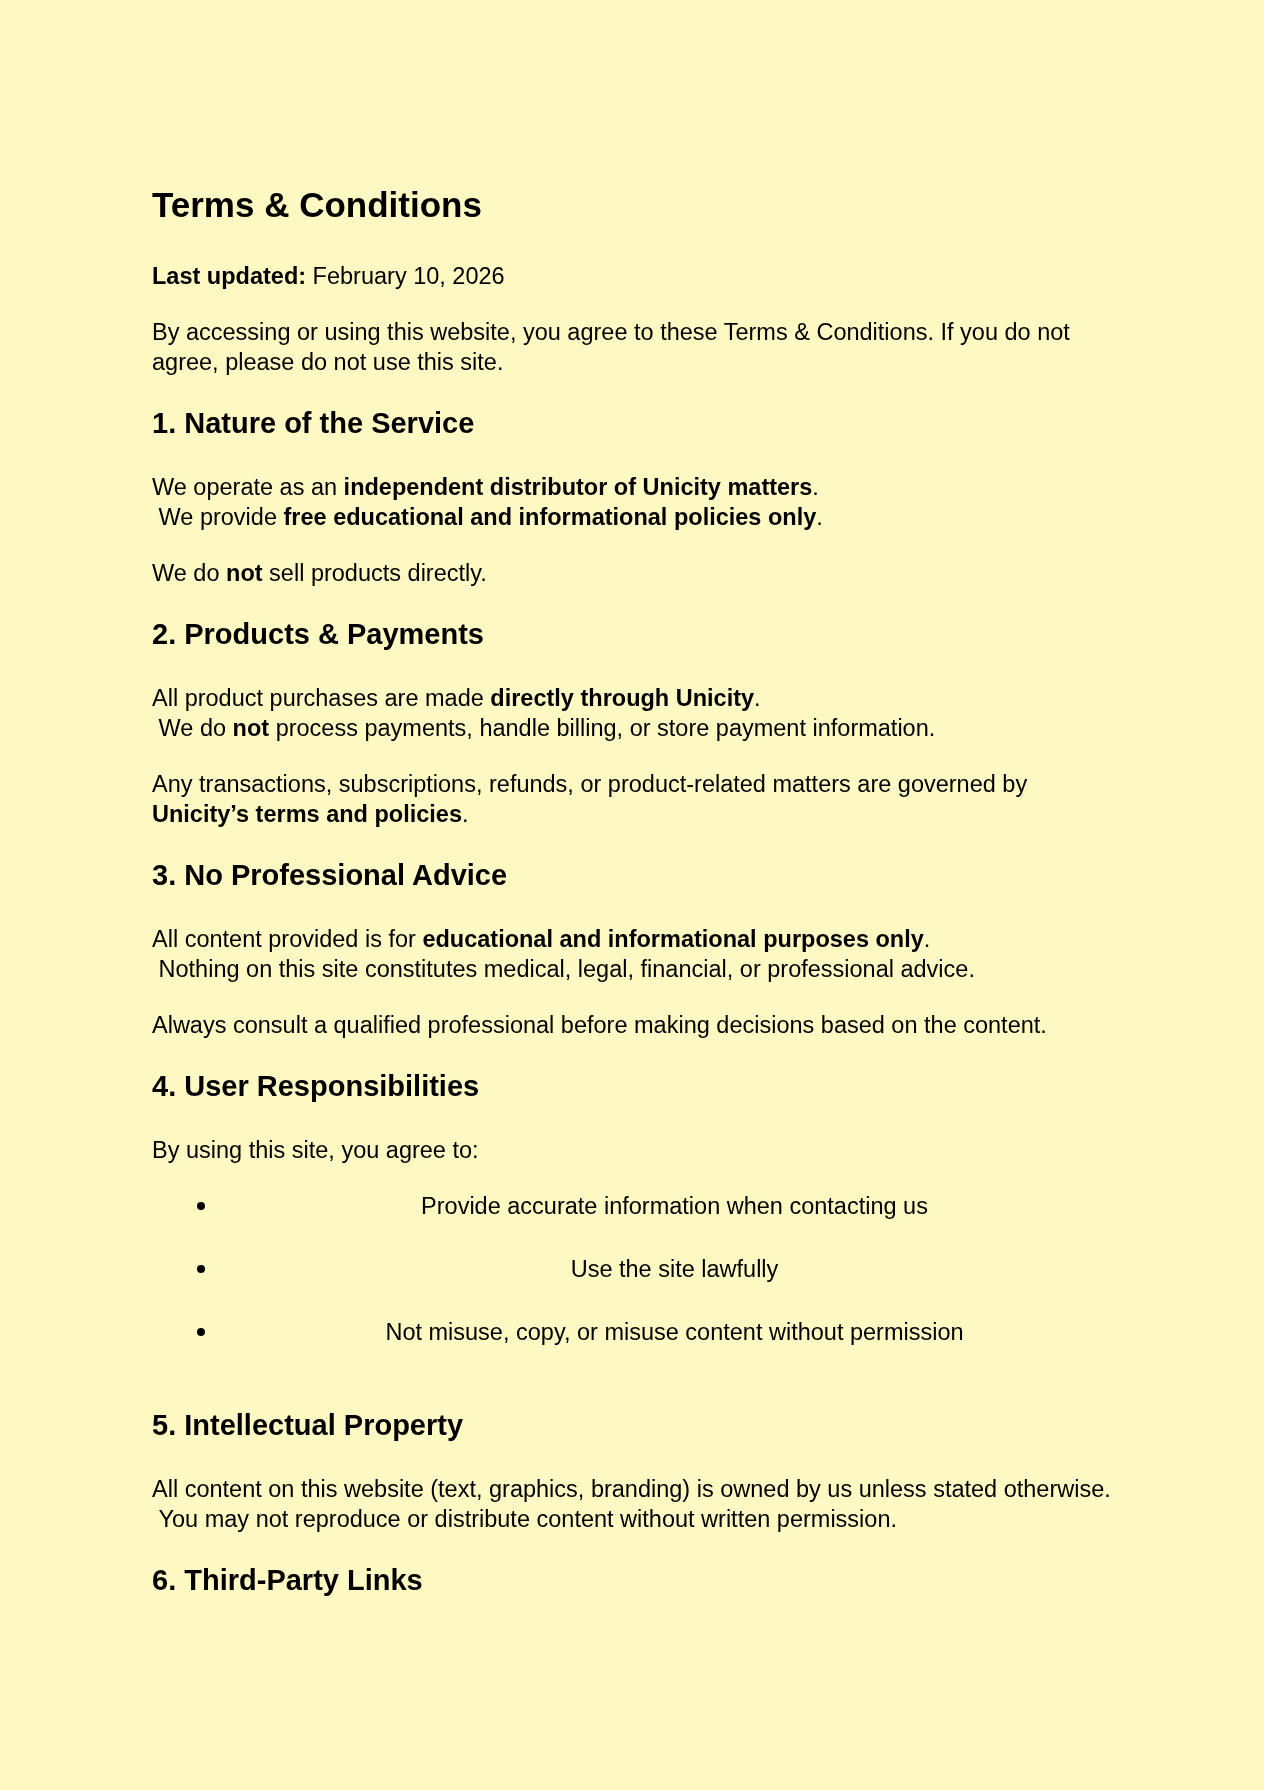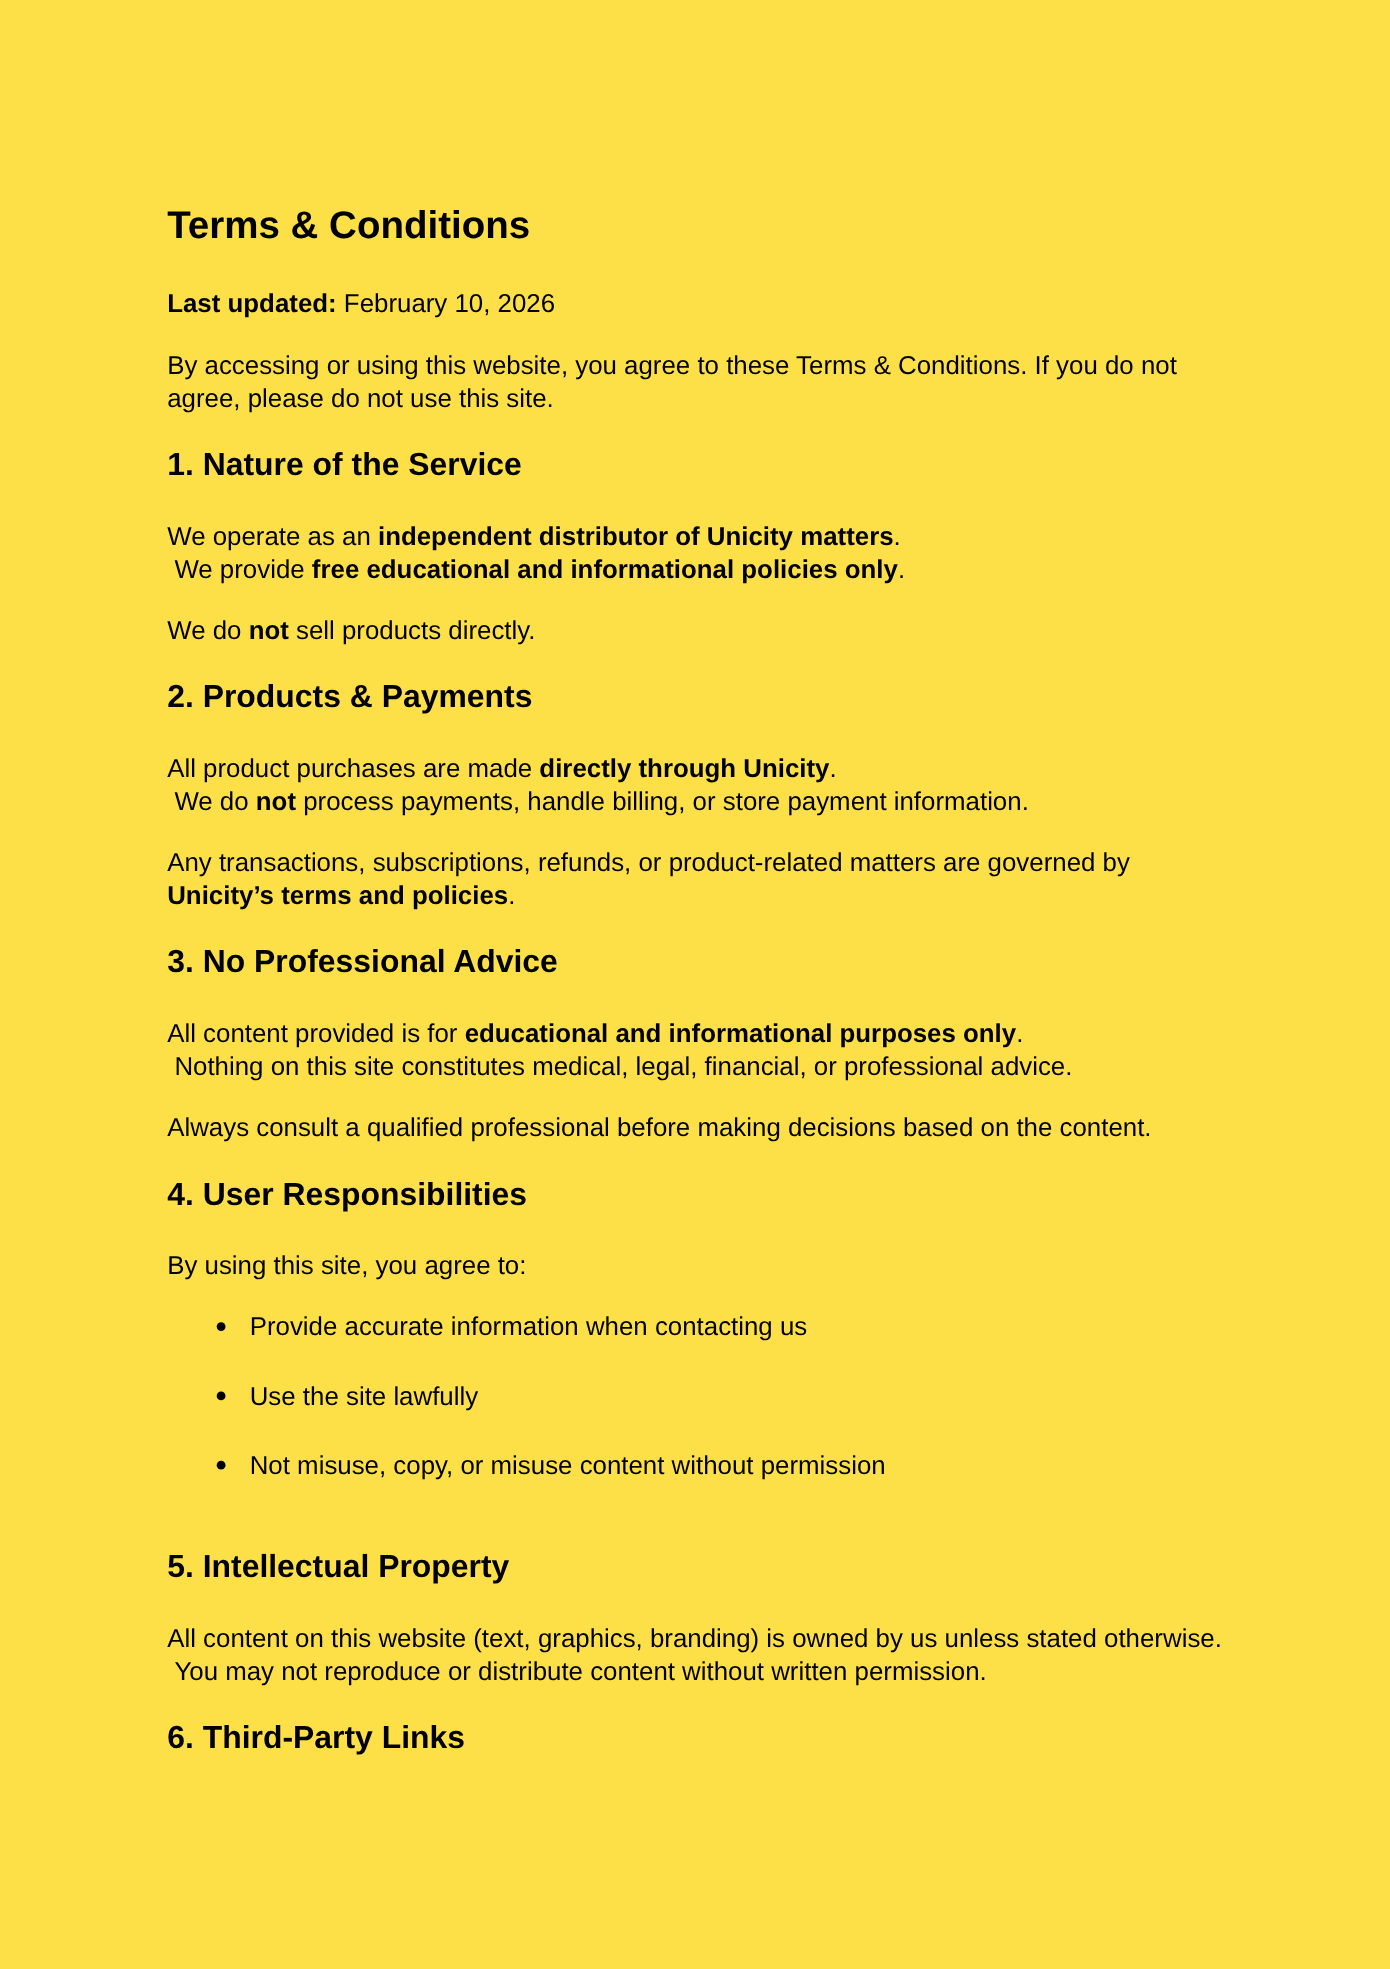--- a/index.html
+++ b/index.html
@@ -6,21 +6,21 @@
   body {
     background: #ffffff;
     color: #000000;
     font-family: "Liberation Sans", "DejaVu Sans", sans-serif;
     -webkit-font-smoothing: antialiased;
   }
   .page {
     width: 1264px;
     min-height: 1790px;
     margin: 0 auto;
-    background: #fde047;
+    background: #fef9c3;
     box-sizing: border-box;
     padding: 183px 142px 80px 152px;
   }
   .page h1 {
     font-size: 35px;
     line-height: 44px;
     font-weight: 700;
     margin: 0 0 34px 0;
     letter-spacing: 0;
   }
@@ -41,20 +41,21 @@
     list-style: none;
     margin: 0 0 60px 0;
     padding: 0 0 0 75px;
     font-size: 23.5px;
     line-height: 30px;
   }
   .page li {
     position: relative;
     margin: 0 0 33px 0;
     white-space: pre-wrap;
+    text-align: center;
   }
   .page li:last-child { margin-bottom: 0; }
   .page li::before {
     content: "";
     position: absolute;
     left: -30px;
     top: 11px;
     width: 8px;
     height: 8px;
     border-radius: 50%;

